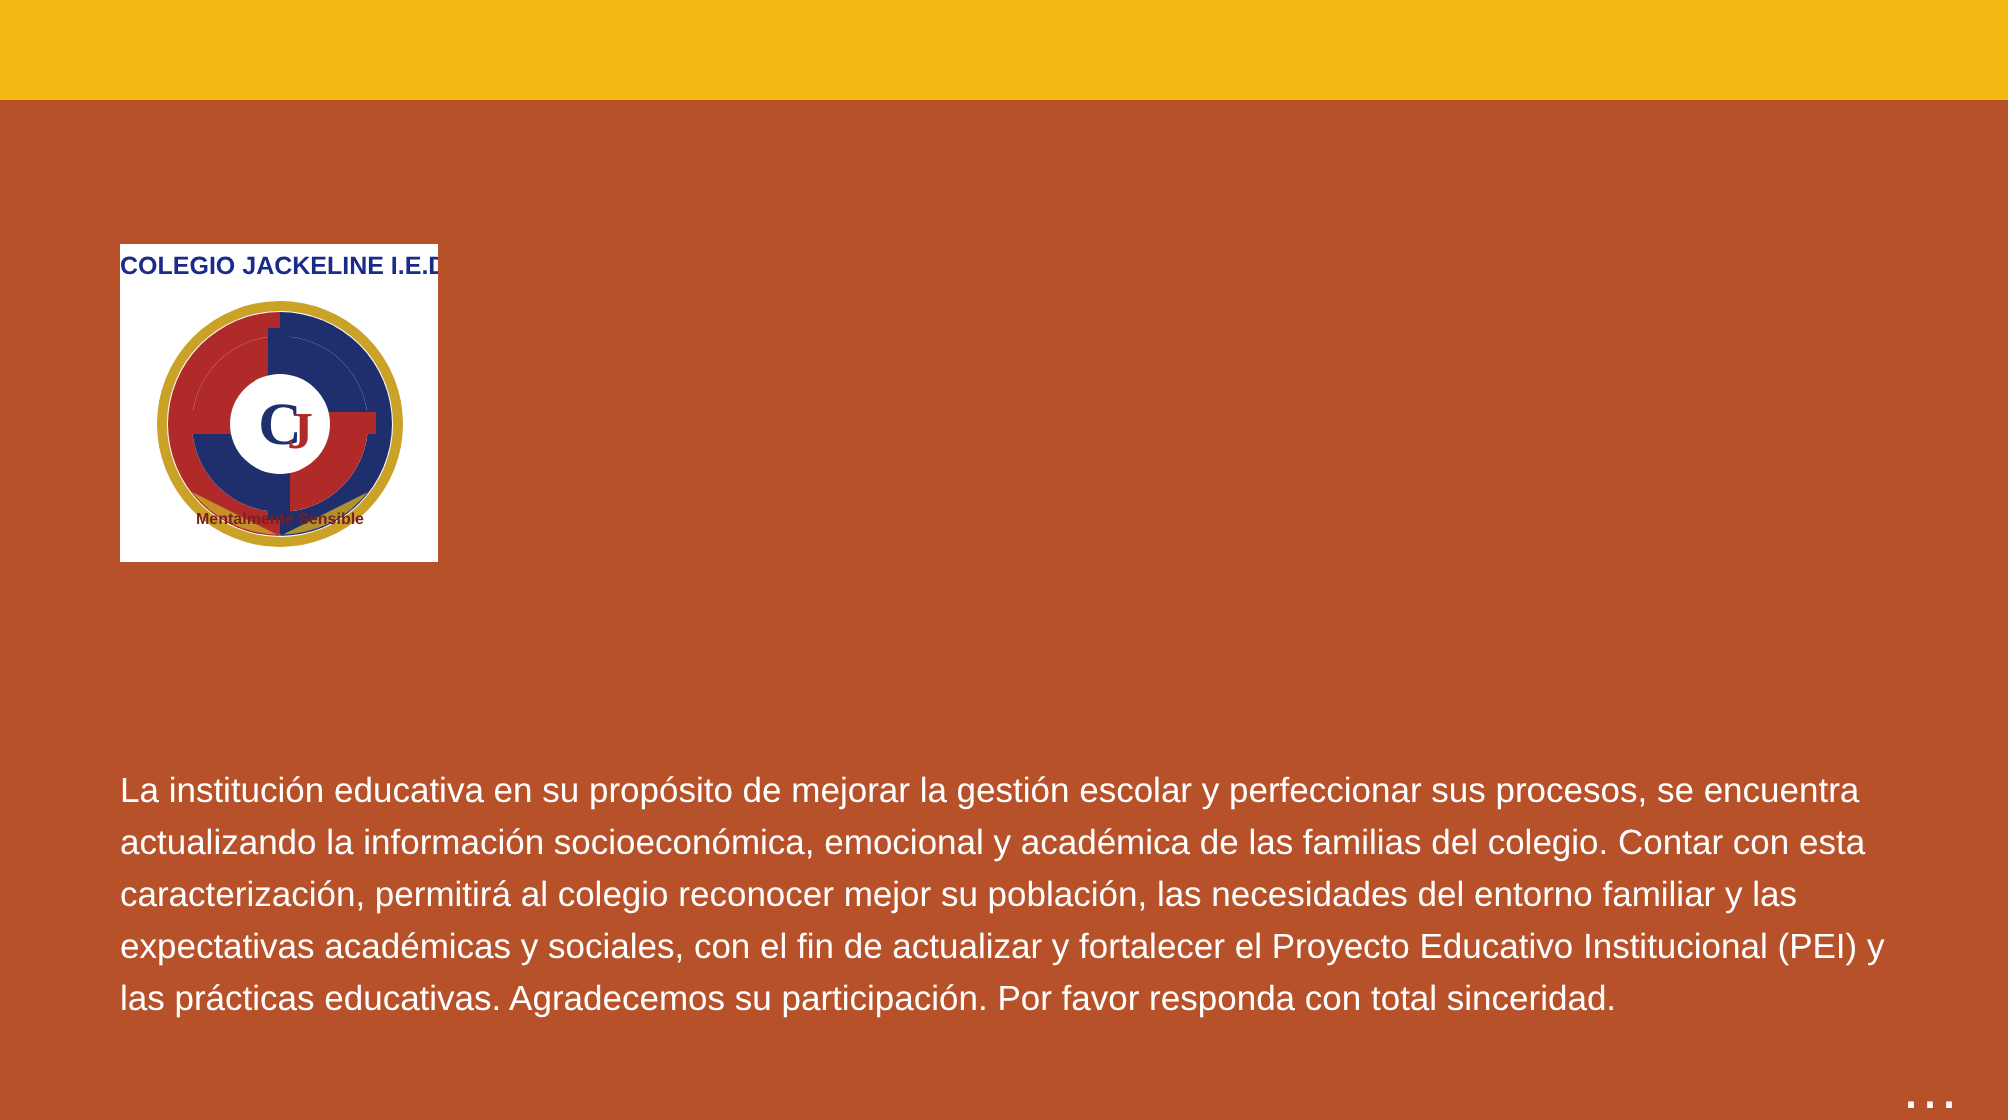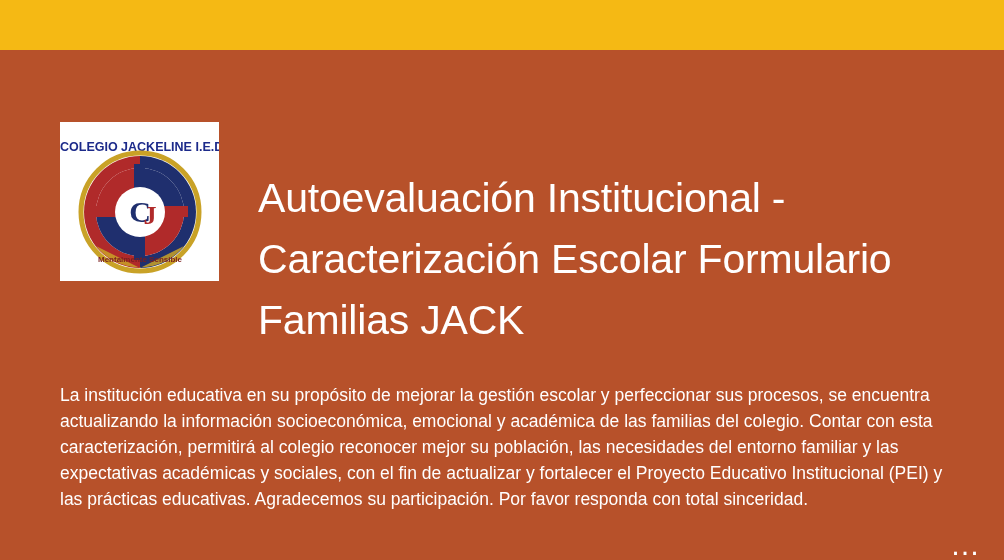--- a/index.html
+++ b/index.html
@@ -41,21 +41,21 @@
     left: 60px;
     top: 72px;
     width: 159px;
     height: 159px;
     background: #ffffff;
     overflow: hidden;
   }
   .logo-title {
     position: absolute;
     left: 0;
-    top: 18px;
+    top: 4px;
     width: 159px;
     text-align: center;
     font-family: "Liberation Sans", sans-serif;
     font-weight: bold;
     font-size: 12.5px;
     letter-spacing: 0px;
     color: #1c2a8a;
     white-space: nowrap;
   }
   .logo-emblem {
@@ -125,20 +125,19 @@
         <rect x="14" y="56" width="96" height="11" fill="#b02a2a"></rect>
         <rect x="56" y="14" width="11" height="96" fill="#1f2f6e"></rect>
         <circle cx="62" cy="62" r="25" fill="#ffffff"></circle>
         <text x="62" y="72" text-anchor="middle" font-family="Liberation Serif, serif" font-size="30" font-weight="bold" fill="#1f2f6e">C</text>
         <text x="72" y="74" text-anchor="middle" font-family="Liberation Serif, serif" font-size="26" font-weight="bold" fill="#b02a2a">J</text>
         <path d="M18 96 A56 56 0 0 0 106 96 L62 118 Z" fill="#c9a227" opacity="0.85"></path>
         <text x="62" y="112" text-anchor="middle" font-family="Liberation Sans, sans-serif" font-size="8" font-weight="bold" fill="#7a1f1f">Mentalmente Sensible</text>
       </svg>
     </div>
 
-    <div class="form-title">Autoevaluación Institucional - Caracterización Escolar Formulario Familias JACK</div>
 
     <div class="form-desc">La institución educativa en su propósito de mejorar la gestión escolar y perfeccionar sus procesos, se encuentra actualizando la información socioeconómica, emocional y académica de las familias del colegio. Contar con esta caracterización, permitirá al colegio reconocer mejor su población, las necesidades del entorno familiar y las expectativas académicas y sociales, con el fin de actualizar y fortalecer el Proyecto Educativo Institucional (PEI) y las prácticas educativas. Agradecemos su participación. Por favor responda con total sinceridad.</div>
 
     <div class="overflow-dots">…</div>
   </div>
 
 </div>
 
 </body></html>

